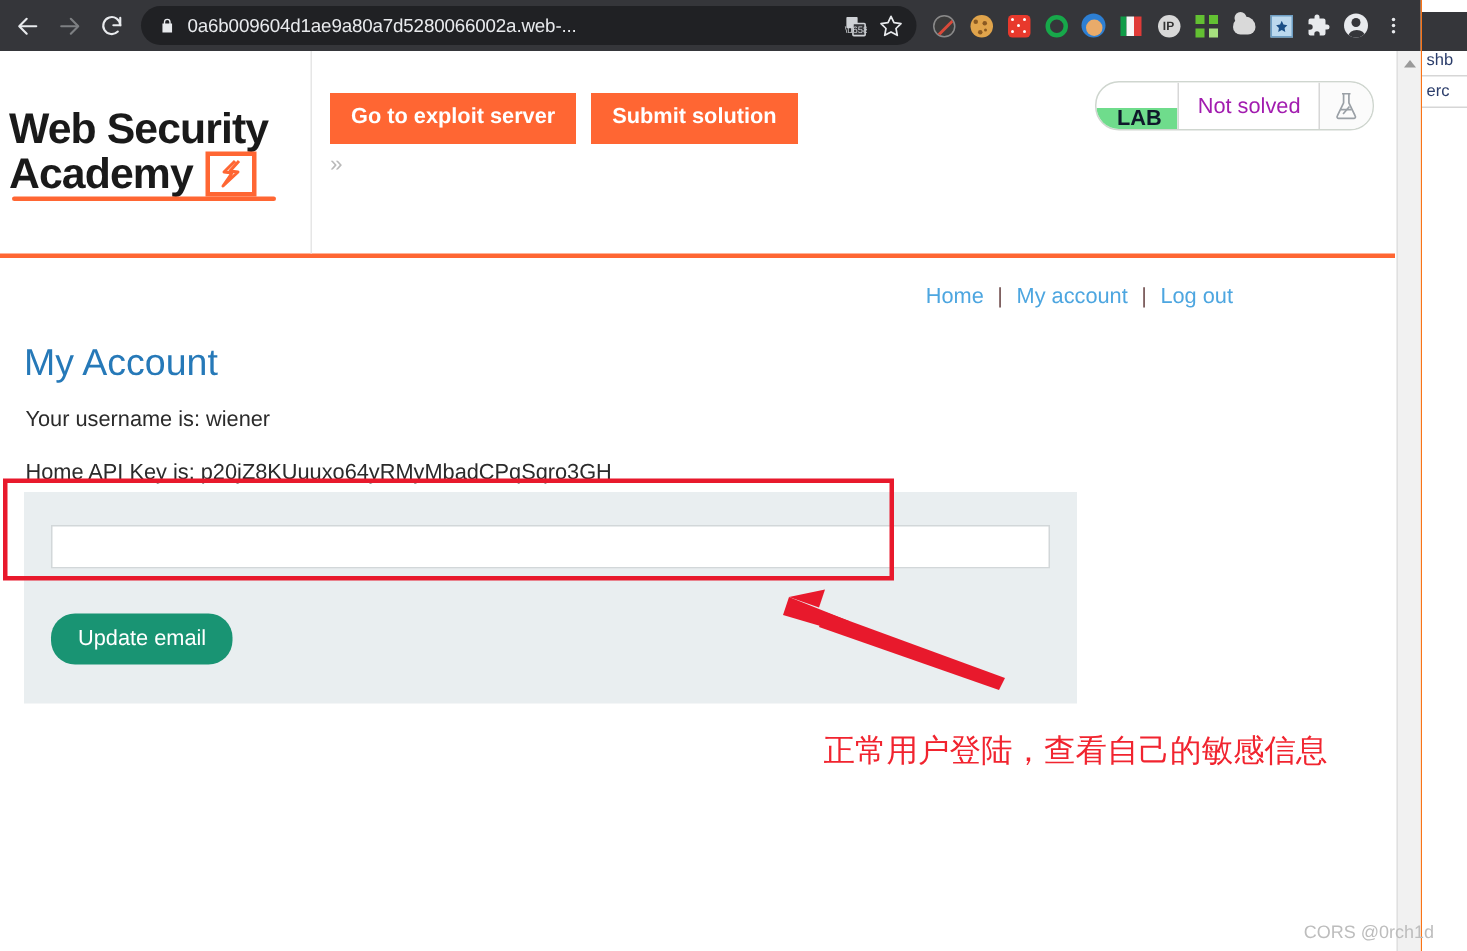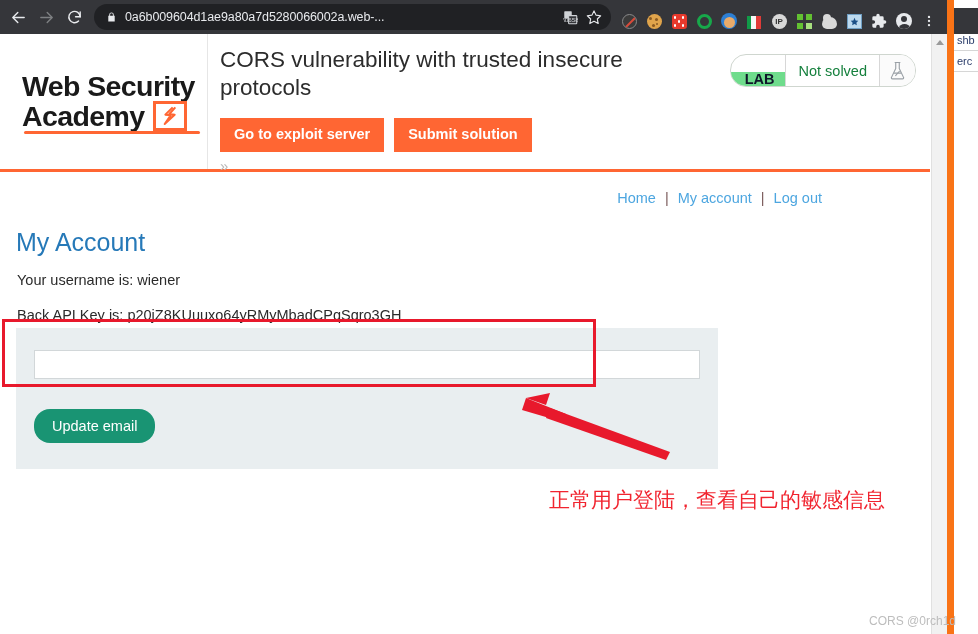--- a/index.html
+++ b/index.html
@@ -43,21 +43,21 @@
     color: #e8eaed;
     font-size: 12.5px;
     white-space: nowrap; overflow: hidden;
     margin-left: 7px;
     letter-spacing: -0.1px;
   }
   .omni-right { display: flex; align-items: center; flex: none; gap: 2px; }
   .omni-ic { width: 22px; height: 22px; display:flex; align-items:center; justify-content:center; }
 
   .ext-bar { display: flex; align-items: center; flex: none; gap: 1px; padding-right: 2px; }
-  .ext { width: 24px; height: 24px; display: flex; align-items: flex-end; justify-content: center; flex:none; }
+  .ext { width: 24px; height: 24px; display: flex; align-items: center; justify-content: center; flex:none; }
 
   
   .ic-circle { width: 15px; height: 15px; border-radius: 50%; position: relative; }
   .ic-cookie { width:15px;height:15px;border-radius:50%;background:#e0a44b;position:relative;}
   .ic-cookie::before,.ic-cookie::after{content:"";position:absolute;border-radius:50%;background:#8a5a22;}
   .ic-cookie::before{width:3px;height:3px;left:2.5px;top:3px;box-shadow:6px 1px 0 #8a5a22, 3px 7px 0 #8a5a22;}
   .ic-cookie::after{width:2px;height:2px;left:9px;top:9px;}
 
   .ic-dice{width:15px;height:15px;border-radius:3px;background:#e8392c;position:relative;}
   .ic-dice::before{content:"";position:absolute;width:2.5px;height:2.5px;border-radius:50%;background:#fff;left:2px;top:2px;
@@ -88,21 +88,21 @@
   .ic-person{width:16px;height:16px;border-radius:50%;background:#e8eaed;position:relative;overflow:hidden;}
   .ic-person::before{content:"";position:absolute;width:6px;height:6px;border-radius:50%;background:#35363a;left:5px;top:3px;}
   .ic-person::after{content:"";position:absolute;width:11px;height:8px;border-radius:50% 50% 0 0;background:#35363a;left:2.5px;top:10.5px;}
 
   
   .bg-window {
     position: absolute; top: 0; right: 0;
     width: 31px; height: 634px;
     background: #ffffff;
     overflow: hidden;
-    border-left: 7px solid #f97316;
+    border-left: 1px solid #f97316;
   }
   .bgw-top { height: 8px; background:#ffffff; }
   .bgw-line { font-size: 11px; color: #2b3d6b; padding-left: 3px; white-space: nowrap; font-family:"Liberation Sans",sans-serif;}
   .bgw-sep { height:1px; background:#d6d6d6; margin: 4px 0; }
 
   
   .page {
     position: absolute; left: 0; top: 34px;
     width: 947px; height: 600px;
     background: #fff;
@@ -133,21 +133,21 @@
     height: 138px;
     border-bottom: 3px solid #ff6633;
     display: flex;
     align-items: stretch;
     background: #fff;
   }
   .logo-cell {
     width: 208px;
     flex: none;
     display: flex; align-items: center;
-    padding-left: 22px;
+    padding-left: 6px;
     border-right: 1px solid #e6e6e6;
   }
   .logo {
     font-size: 28.5px; font-weight: bold; line-height: 1.02;
     color: #1a1a1a; letter-spacing: -0.6px;
     position: relative;
     font-family: "Liberation Sans", sans-serif;
   }
   .logo .l2 { display: flex; align-items: center; }
   .logo .underline {
@@ -188,21 +188,21 @@
     border-radius: 16px;
     overflow: hidden;
     background: #fff;
     height: 33px;
   }
   .ls-lab {
     background: #6fdc8c; color: #0f172a; font-weight: bold; font-size: 14.5px;
     display: flex; align-items: center; padding: 0 11px 0 14px; margin-top: 17px;
   }
   .ls-text {
-    background: #fff; color: #15803d; font-size: 14.5px;
+    background: #fff; color: #a21caf; font-size: 14.5px;
     display: flex; align-items: center; padding: 0 12px;
     border-left: 1px solid #d7d7d7;
   }
   .ls-flask {
     width: 36px; display: flex; align-items: center; justify-content: center;
     border-left: 1px solid #d7d7d7; background: #fbfbfb;
   }
 
   
   .site { position: relative; width: 838px; padding: 0 16px; }
@@ -406,21 +406,20 @@
               <svg width="16" height="20" viewBox="0 0 24 30" fill="none" stroke="#ff6633" stroke-width="3" stroke-linejoin="round">
                 <polyline points="16,2 5,13 13,14 4,27 19,13 11,12 20,2"></polyline>
               </svg>
             </span>
           </div>
           <div class="underline"></div>
         </div>
       </div>
 
       <div class="head-main">
-        <div class="lab-title">CORS vulnerability with trusted insecure protocols</div>
 
         <div class="btn-row">
           <button class="btn-orange">Go to exploit server</button>
           <span class="sp"></span>
           <button class="btn-orange">Submit solution</button>
         </div>
         <div class="chev">»</div>
       </div>
 
       <div class="lab-status">
@@ -444,21 +443,21 @@
         <span class="bar">|</span>
         <a>My account</a>
         <span class="bar">|</span>
         <a>Log out</a>
       </div>
 
       <h1 class="acct-title">My Account</h1>
 
       <div class="info-block">
         <p>Your username is: wiener</p>
-        <p>Back API Key is: p20jZ8KUuuxo64yRMyMbadCPqSqro3GH</p>
+        <p>Home API Key is: p20jZ8KUuuxo64yRMyMbadCPqSqro3GH</p>
       </div>
 
       <div class="form-panel">
         <input class="email-input" type="text" placeholder="" style="">
         <div>
           <button class="btn-green">Update email</button>
         </div>
       </div>
     </div>
 

